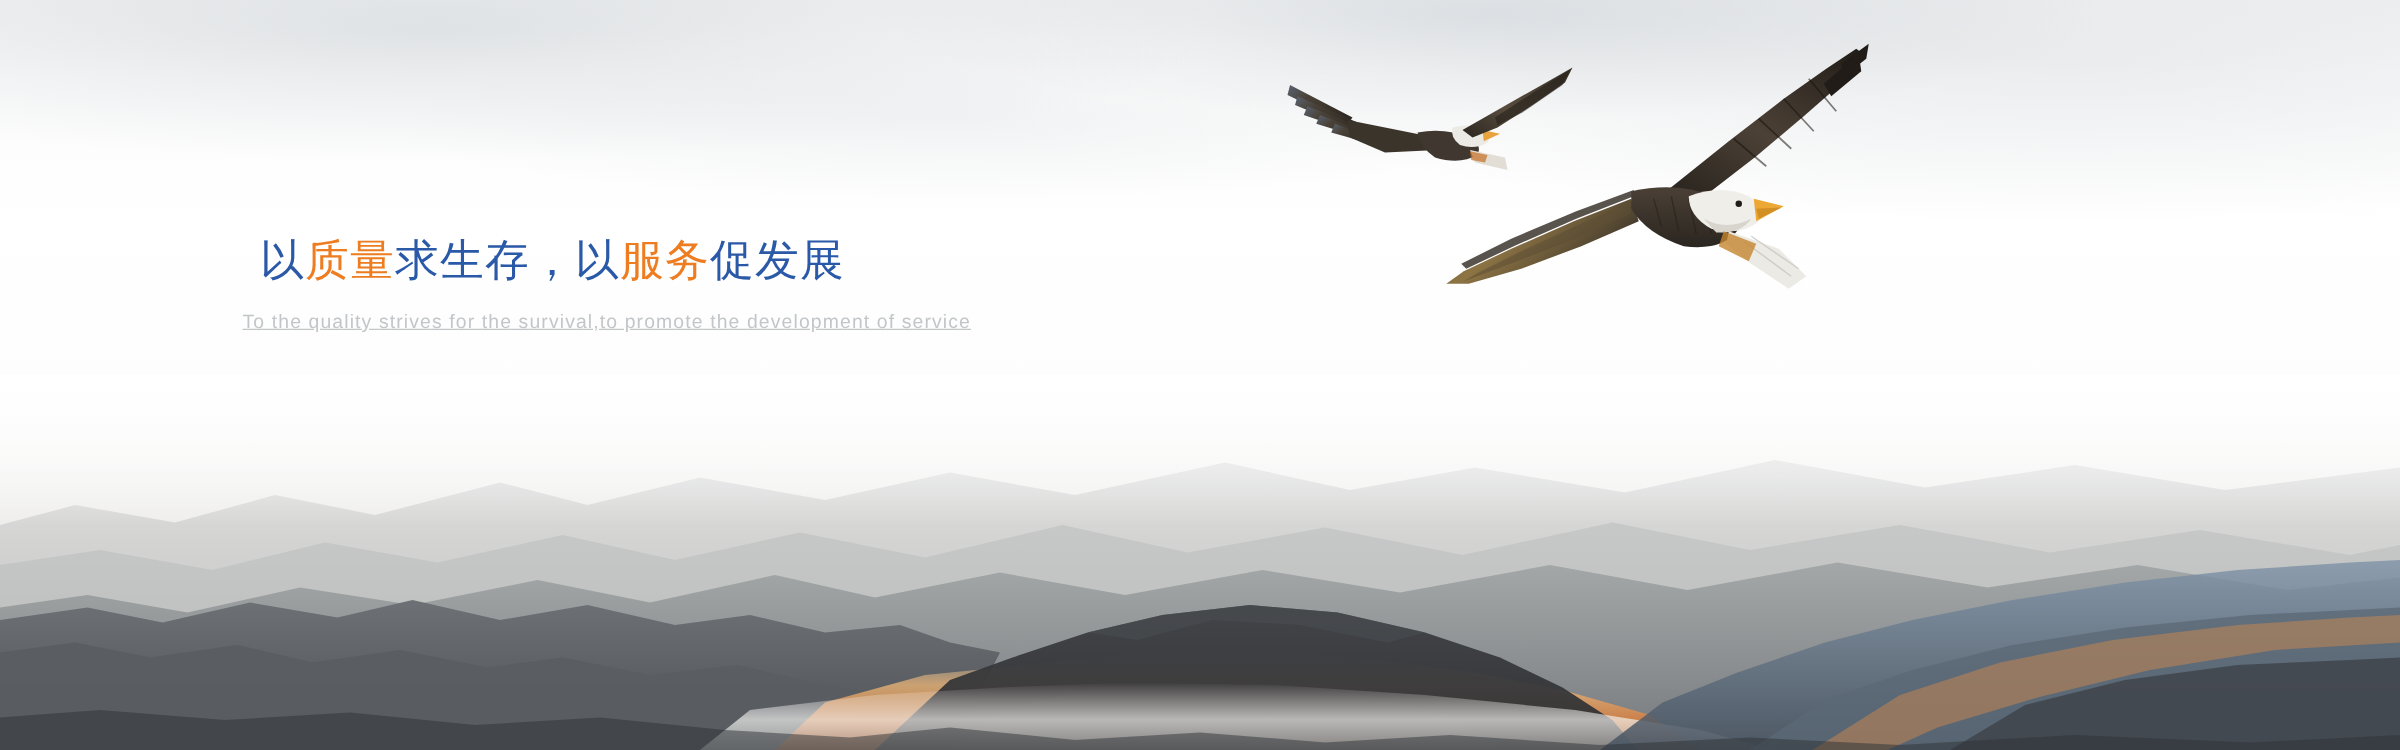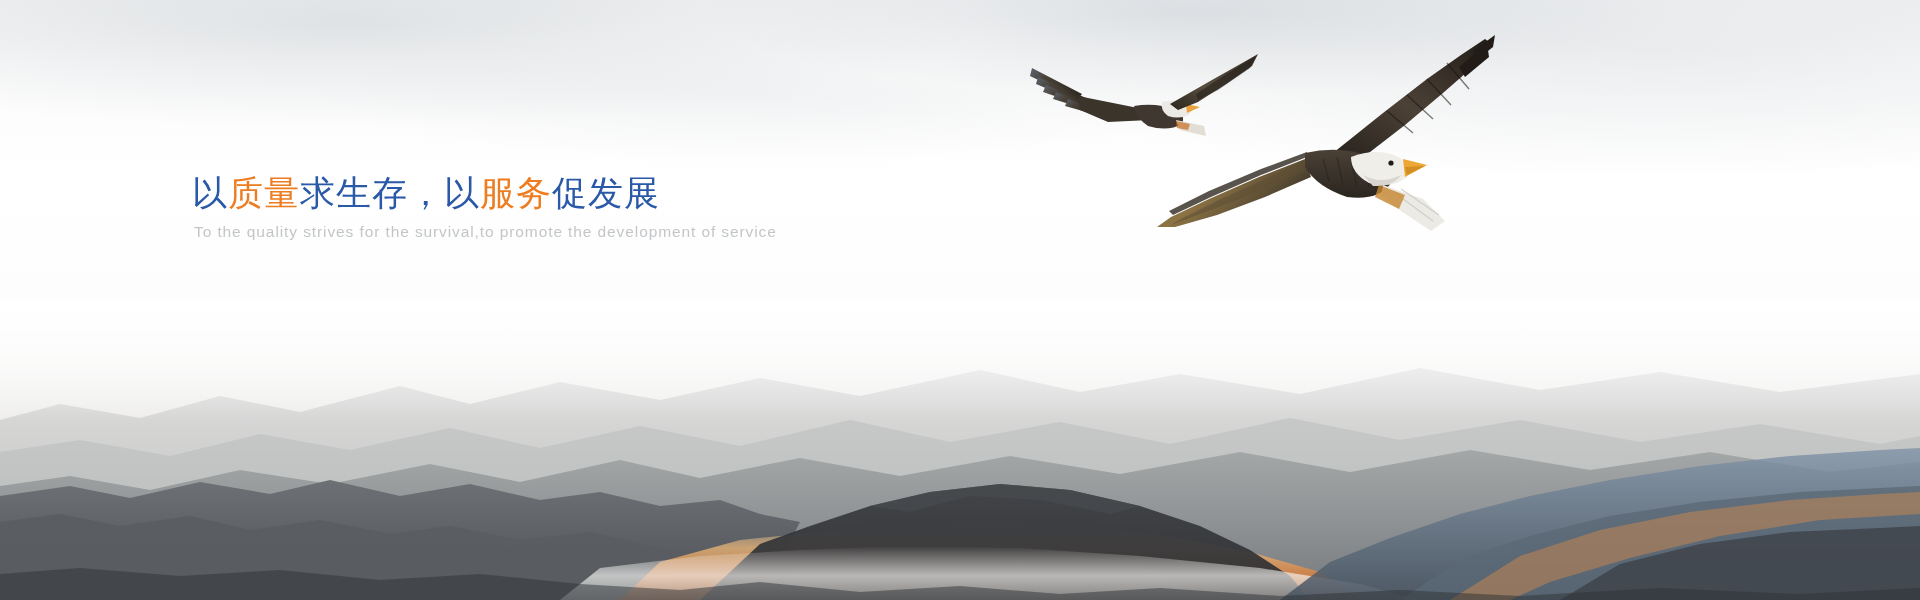--- a/index.html
+++ b/index.html
@@ -67,33 +67,34 @@
     top: 172px;
     width: 1000px;
   }
   .headline {
     font-size: 35px;
     line-height: 1.22;
     letter-spacing: 1px;
     font-weight: 400;
     color: #2a59a8;
     white-space: nowrap;
-    margin: 0;
+    margin: 16px;
   }
   .headline .hl {
     color: #ed7d20;
   }
   .sub {
     font-size: 15.5px;
     line-height: 1.4;
     letter-spacing: 0.9px;
     color: #c3c6c8;
     white-space: nowrap;
     margin: 6px 0 0 2px;
     font-weight: 400;
+    text-decoration: underline;
   }
   .line-2 {
     margin-top: 36px;
   }
   .headline-2 {
     font-size: 35px;
     line-height: 1.22;
     letter-spacing: 1px;
     color: #27529b;
     white-space: nowrap;

